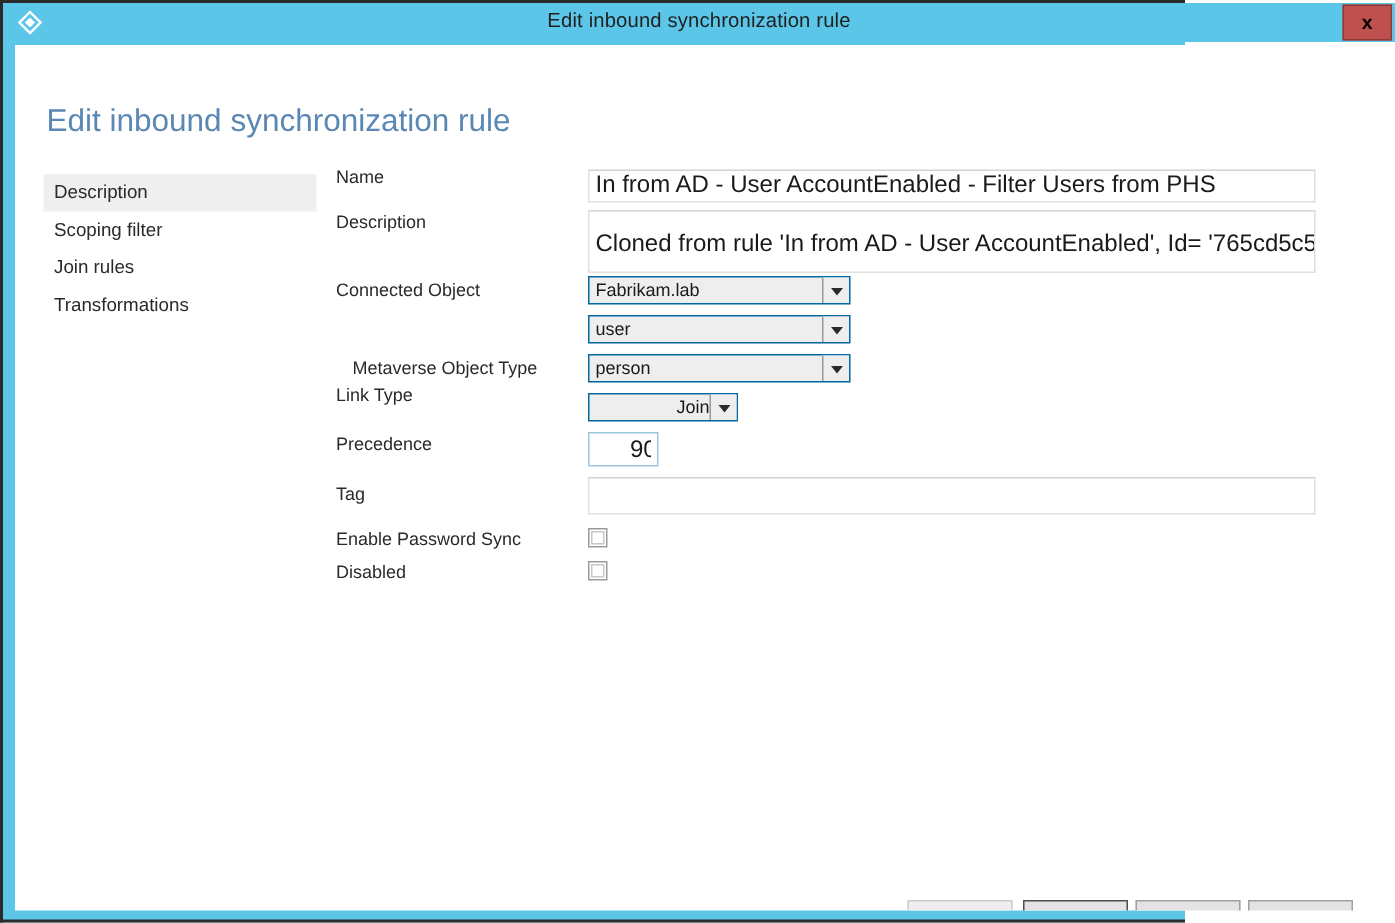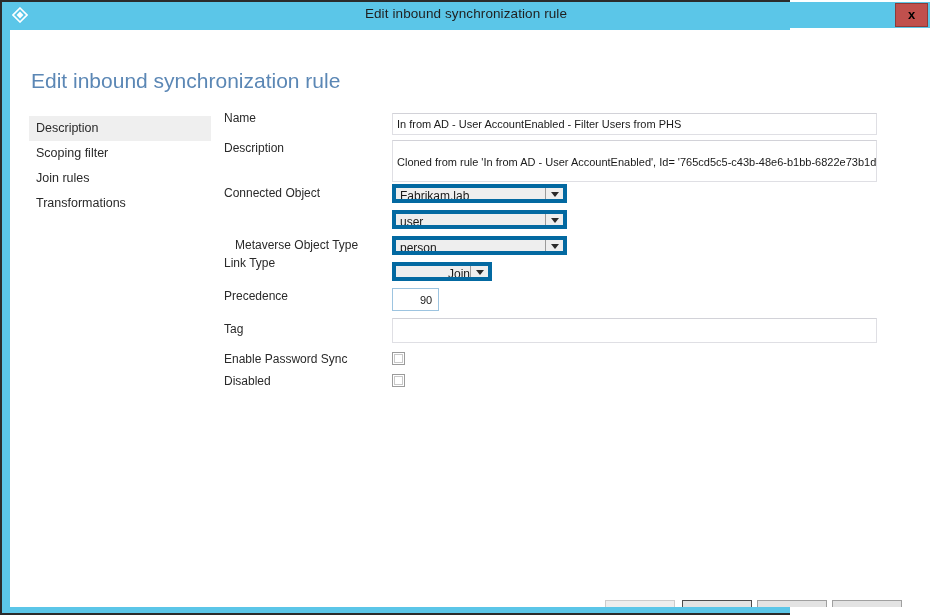--- a/index.html
+++ b/index.html
@@ -117,21 +117,21 @@
     white-space: nowrap;
   }
 
   .text-input {
     position: absolute;
     box-sizing: border-box;
     background: #ffffff;
     border: 1px solid #dfdfe4;
     border-top-color: #d2d2d8;
     font-family: "Liberation Sans", sans-serif;
-    font-size: 11px;
+    font-size: 16px;
     color: #1a1a1a;
     padding: 2px 4px;
     outline: none;
   }
   .text-input.focused {
     border: 1px solid #9dc4e0;
     padding-left: 27px;
   }
   textarea.text-input {
     resize: none;
@@ -139,21 +139,21 @@
     white-space: pre;
     line-height: 15px;
   }
 
   
   .combo {
     position: absolute;
     box-sizing: border-box;
     height: 19px;
     background: #eeeeee;
-    border: 4px solid #0369a1;
+    border: 1px solid #0369a1;
     display: flex;
     align-items: stretch;
     cursor: pointer;
   }
   .combo .combo-text {
     flex: 1 1 auto;
     font-size: 12px;
     color: #1a1a1a;
     line-height: 17px;
     padding-left: 4px;

